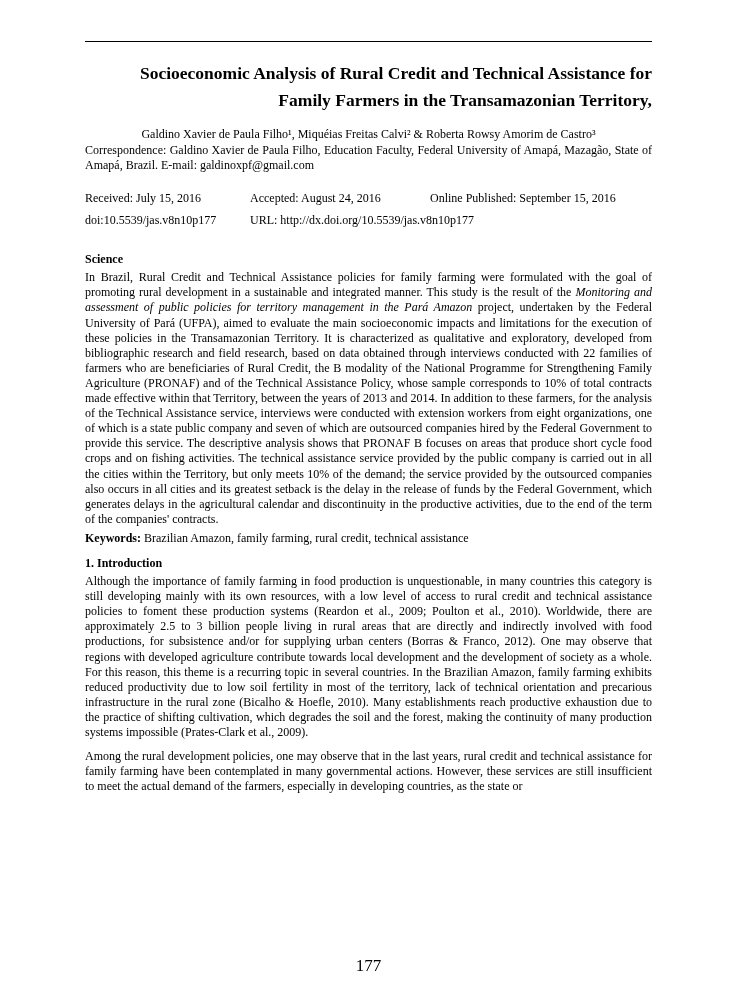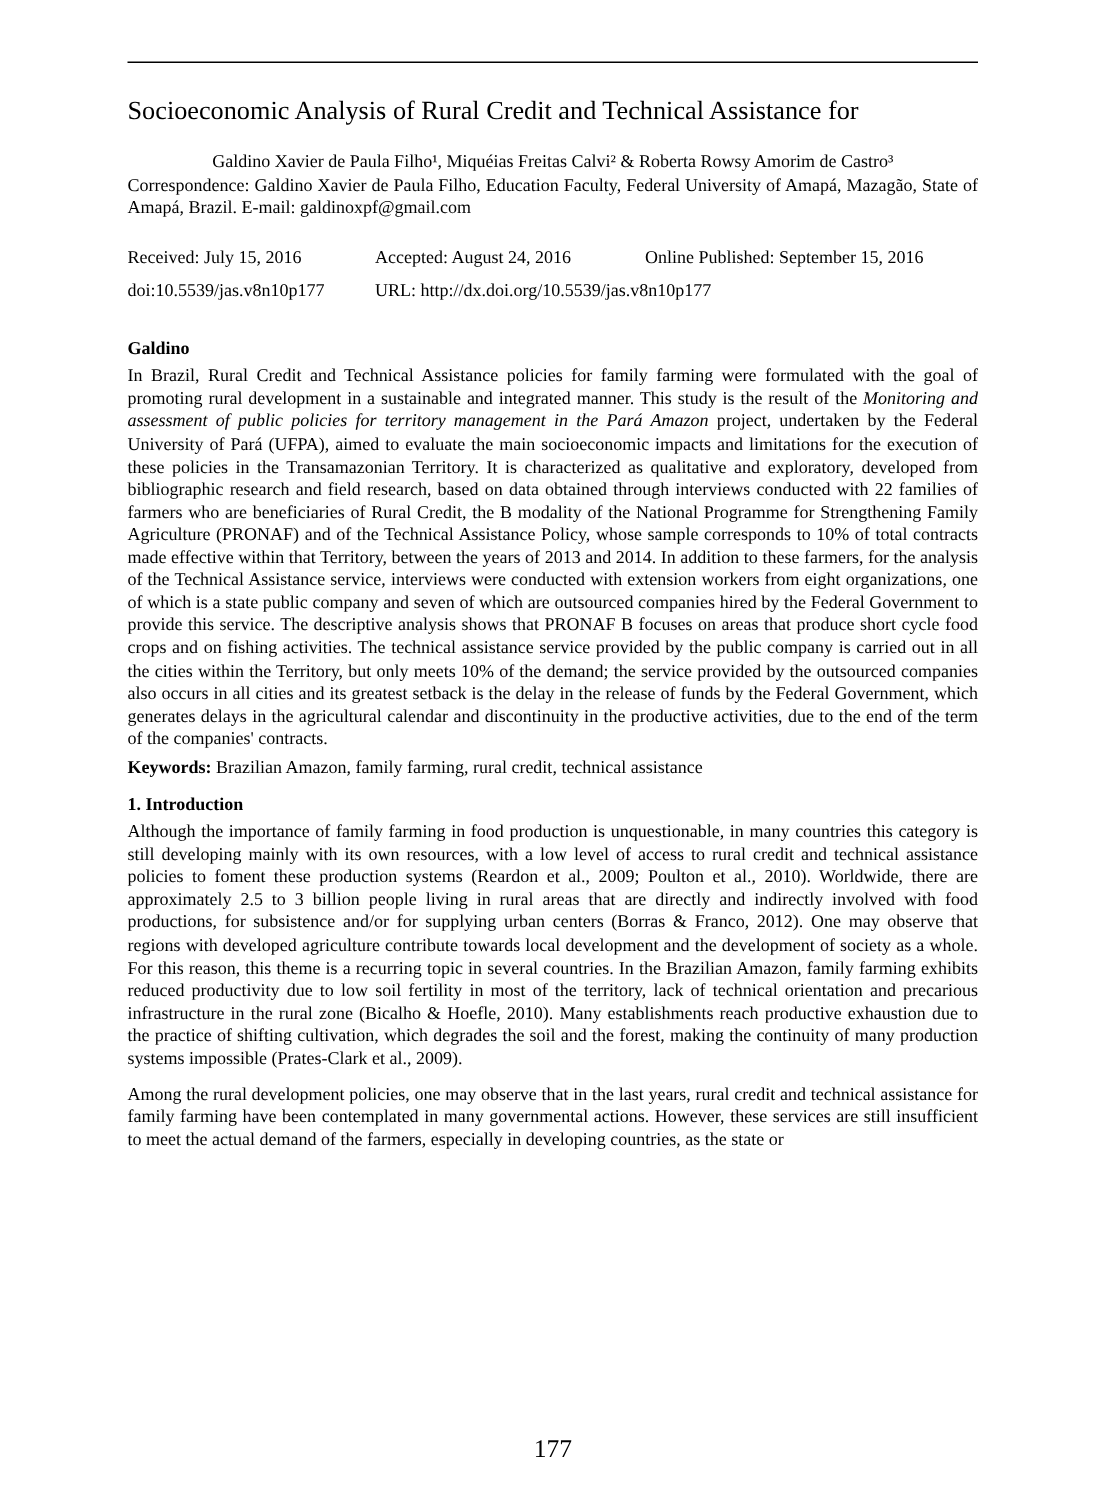--- a/index.html
+++ b/index.html
@@ -24,22 +24,22 @@
     font-size: 10.8px;
     line-height: 14.5px;
   }
   .rule {
     border-bottom: 1px solid #000000;
     margin-top: 3px;
     height: 0;
   }
   .title {
     font-size: 17.5px;
-    font-weight: normal;
-    text-align: left;
+    font-weight: bold;
+    text-align: right;
     line-height: 27px;
     margin: 18px 0 0 0;
   }
   .title-line { display: block; }
   .authors {
     text-align: center;
     font-size: 12px;
     margin-top: 13px;
   }
   .affiliations {
@@ -88,39 +88,40 @@
 </head>
 <body>
 
 <div class="page">
 
 
   <div class="rule"></div>
 
   <h1 class="title">
     <span class="title-line">Socioeconomic Analysis of Rural Credit and Technical Assistance for</span>
+    <span class="title-line">Family Farmers in the Transamazonian Territory,</span>
   </h1>
 
   <div class="authors">Galdino Xavier de Paula Filho¹, Miquéias Freitas Calvi² &amp; Roberta Rowsy Amorim de Castro³</div>
 
 
   <p class="correspondence justify">Correspondence: Galdino Xavier de Paula Filho, Education Faculty, Federal University of Amapá, Mazagão, State of Amapá, Brazil. E-mail: galdinoxpf@gmail.com</p>
 
   <div class="dates-row">
     <span class="col-1">Received: July 15, 2016</span>
     <span class="col-2">Accepted: August 24, 2016</span>
     <span>Online Published: September 15, 2016</span>
   </div>
 
   <div class="dates-row doi-row">
     <span class="col-1">doi:10.5539/jas.v8n10p177</span>
     <span>URL: http://dx.doi.org/10.5539/jas.v8n10p177</span>
   </div>
 
-  <h2 class="section-heading abstract-heading">Galdino</h2>
+  <h2 class="section-heading abstract-heading">Science</h2>
 
   <p class="body-text justify"><span>In Brazil, Rural Credit and Technical Assistance policies for family farming were formulated with the goal of promoting rural development in a sustainable and integrated manner. This study is the result of the </span><em>Monitoring and assessment of public policies for territory management in the Pará Amazon</em><span> project, undertaken by the Federal University of Pará (UFPA), aimed to evaluate the main socioeconomic impacts and limitations for the execution of these policies in the Transamazonian Territory. It is characterized as qualitative and exploratory, developed from bibliographic research and field research, based on data obtained through interviews conducted with 22 families of farmers who are beneficiaries of Rural Credit, the B modality of the National Programme for Strengthening Family Agriculture (PRONAF) and of the Technical Assistance Policy, whose sample corresponds to 10% of total contracts made effective within that Territory, between the years of 2013 and 2014. In addition to these farmers, for the analysis of the Technical Assistance service, interviews were conducted with extension workers from eight organizations, one of which is a state public company and seven of which are outsourced companies hired by the Federal Government to provide this service. The descriptive analysis shows that PRONAF B focuses on areas that produce short cycle food crops and on fishing activities. The technical assistance service provided by the public company is carried out in all the cities within the Territory, but only meets 10% of the demand; the service provided by the outsourced companies also occurs in all cities and its greatest setback is the delay in the release of funds by the Federal Government, which generates delays in the agricultural calendar and discontinuity in the productive activities, due to the end of the term of the companies' contracts.</span></p>
 
   <p class="body-text justify keywords"><strong>Keywords:</strong><span> Brazilian Amazon, family farming, rural credit, technical assistance</span></p>
 
   <h2 class="section-heading intro-heading">1. Introduction</h2>
 
   <p class="body-text justify">Although the importance of family farming in food production is unquestionable, in many countries this category is still developing mainly with its own resources, with a low level of access to rural credit and technical assistance policies to foment these production systems (Reardon et al., 2009; Poulton et al., 2010). Worldwide, there are approximately 2.5 to 3 billion people living in rural areas that are directly and indirectly involved with food productions, for subsistence and/or for supplying urban centers (Borras &amp; Franco, 2012). One may observe that regions with developed agriculture contribute towards local development and the development of society as a whole. For this reason, this theme is a recurring topic in several countries. In the Brazilian Amazon, family farming exhibits reduced productivity due to low soil fertility in most of the territory, lack of technical orientation and precarious infrastructure in the rural zone (Bicalho &amp; Hoefle, 2010). Many establishments reach productive exhaustion due to the practice of shifting cultivation, which degrades the soil and the forest, making the continuity of many production systems impossible (Prates-Clark et al., 2009).</p>
 
   <p class="body-text justify para-gap">Among the rural development policies, one may observe that in the last years, rural credit and technical assistance for family farming have been contemplated in many governmental actions. However, these services are still insufficient to meet the actual demand of the farmers, especially in developing countries, as the state or</p>

